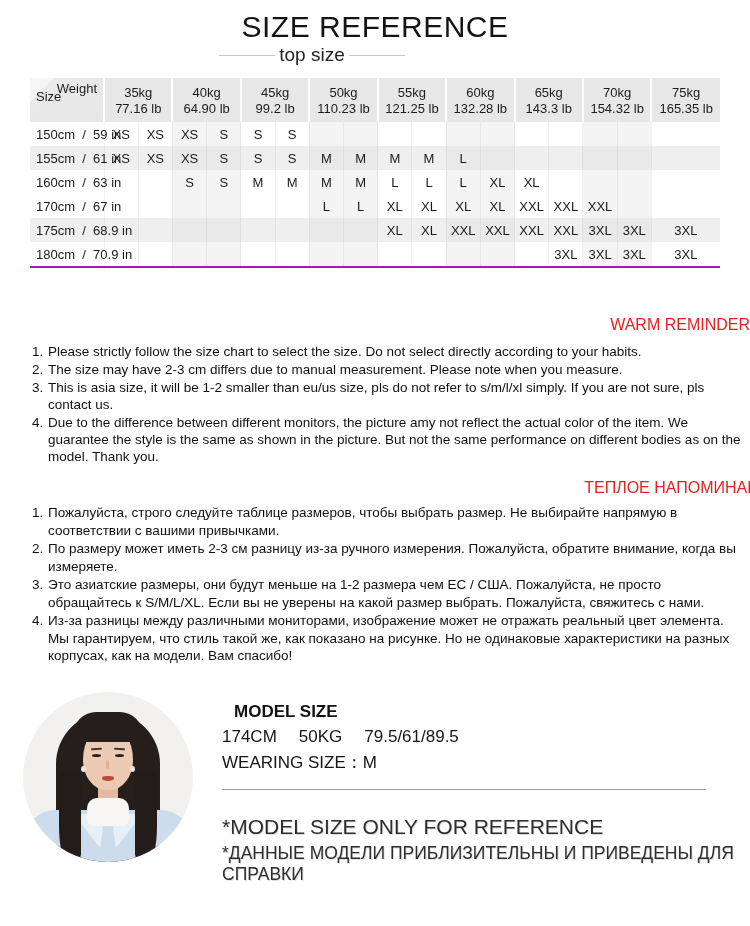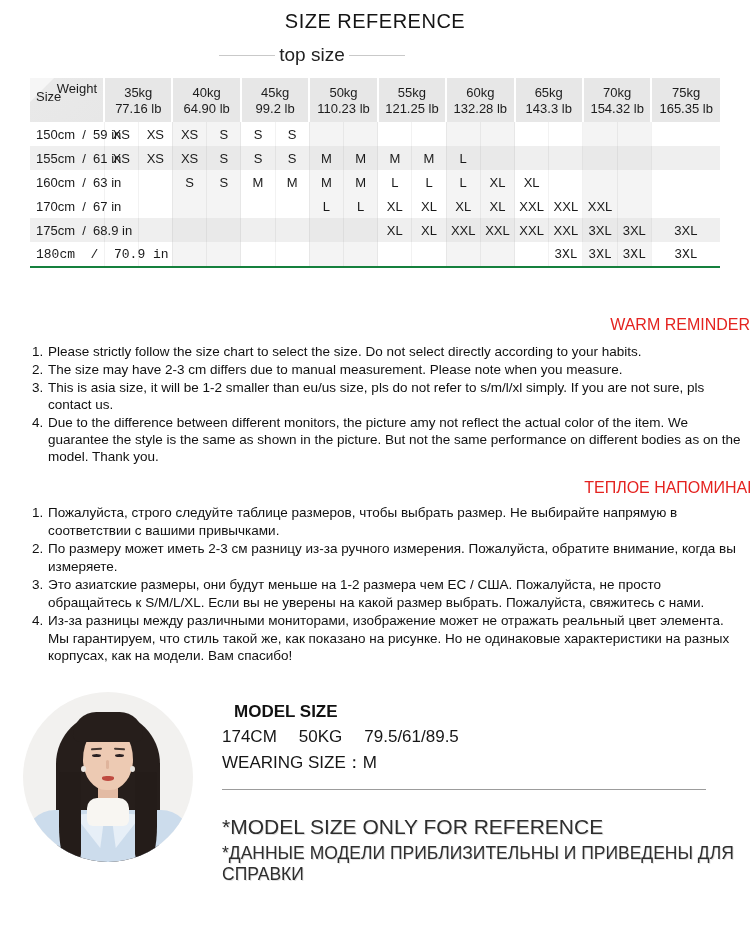--- a/index.html
+++ b/index.html
@@ -1,41 +1,41 @@
 <!DOCTYPE html>
 <html style="--accent: #e42320;"><head>
 <meta charset="utf-8">
 <style>
   html,body{margin:0;padding:0;background:#fff;}
   .page{position:relative;width:750px;height:926px;margin:0 auto;background:#fff;overflow:hidden;
         font-family:"Liberation Sans","DejaVu Sans",sans-serif;color:#1a1a1a;}
   
   .main-title{position:absolute;top:10px;left:0;width:750px;text-align:center;
-              font-size:20px;letter-spacing:.5px;color:#141414;}
+              font-size:30px;letter-spacing:.5px;color:#141414;}
   .subtitle-row{position:absolute;top:44px;left:0;width:624px;display:flex;align-items:center;justify-content:center;gap:4px;}
   .subtitle-line{width:56px;height:1px;background:#c9c9c9;}
   .subtitle-text{font-size:19px;color:#222;}
   
   .table-wrap{position:absolute;left:30px;top:78px;width:690px;}
   table{border-collapse:collapse;table-layout:fixed;width:690px;}
   thead th{background:#e7e7e7;border-left:2px solid #fff;height:44px;font-weight:400;
            font-size:13px;color:#1c1c1c;text-align:center;vertical-align:middle;padding:0;}
   thead th .kg{line-height:16px;margin-top:2px;}
   thead th .lb{line-height:16px;}
   thead th.corner{border-left:none;position:relative;
       background:linear-gradient(135deg,#f6f6f6 0%,#f6f6f6 20%,#e9e9e9 21%,#e7e7e7 100%);}
   .corner-top{position:absolute;top:3px;right:6px;font-size:13px;}
   .corner-bottom{position:absolute;bottom:18px;left:6px;font-size:13px;}
   tbody td{height:24px;padding:0;font-size:13px;text-align:center;vertical-align:middle;
            border-left:1px solid rgba(0,0,0,0.05);background:#fff;}
   tbody td.row-label{text-align:left;padding-left:6px;border-left:none;white-space:pre;}
   tbody td.c-tint{background:#f4f4f4;}
   tbody tr.r-alt td{background:#efefef;}
   tbody tr.r-alt td.c-tint{background:#e9e9e9;}
-  tbody tr:last-child td{border-bottom:2px solid #15803d;font-family:Liberation Mono, monospace;}
+  tbody tr:last-child td{border-bottom:2px solid #a21caf;}
   
   .section-title{position:absolute;left:0;width:750px;text-align:right;font-size:16px;color:var(--accent,#e42320);}
   .warm-title{top:316px;}
   .ru-title{top:479px;padding-left:31px;}
   .reminder-list{position:absolute;left:30px;width:694px;margin:0;padding-left:17px;
                  font-size:13.5px;line-height:17px;color:#111;}
   .warm-list{top:343px;}
   .ru-list{top:504px;line-height:17.5px;}
   .reminder-list li{margin:0;padding:0 0 1px 1px;}
   

